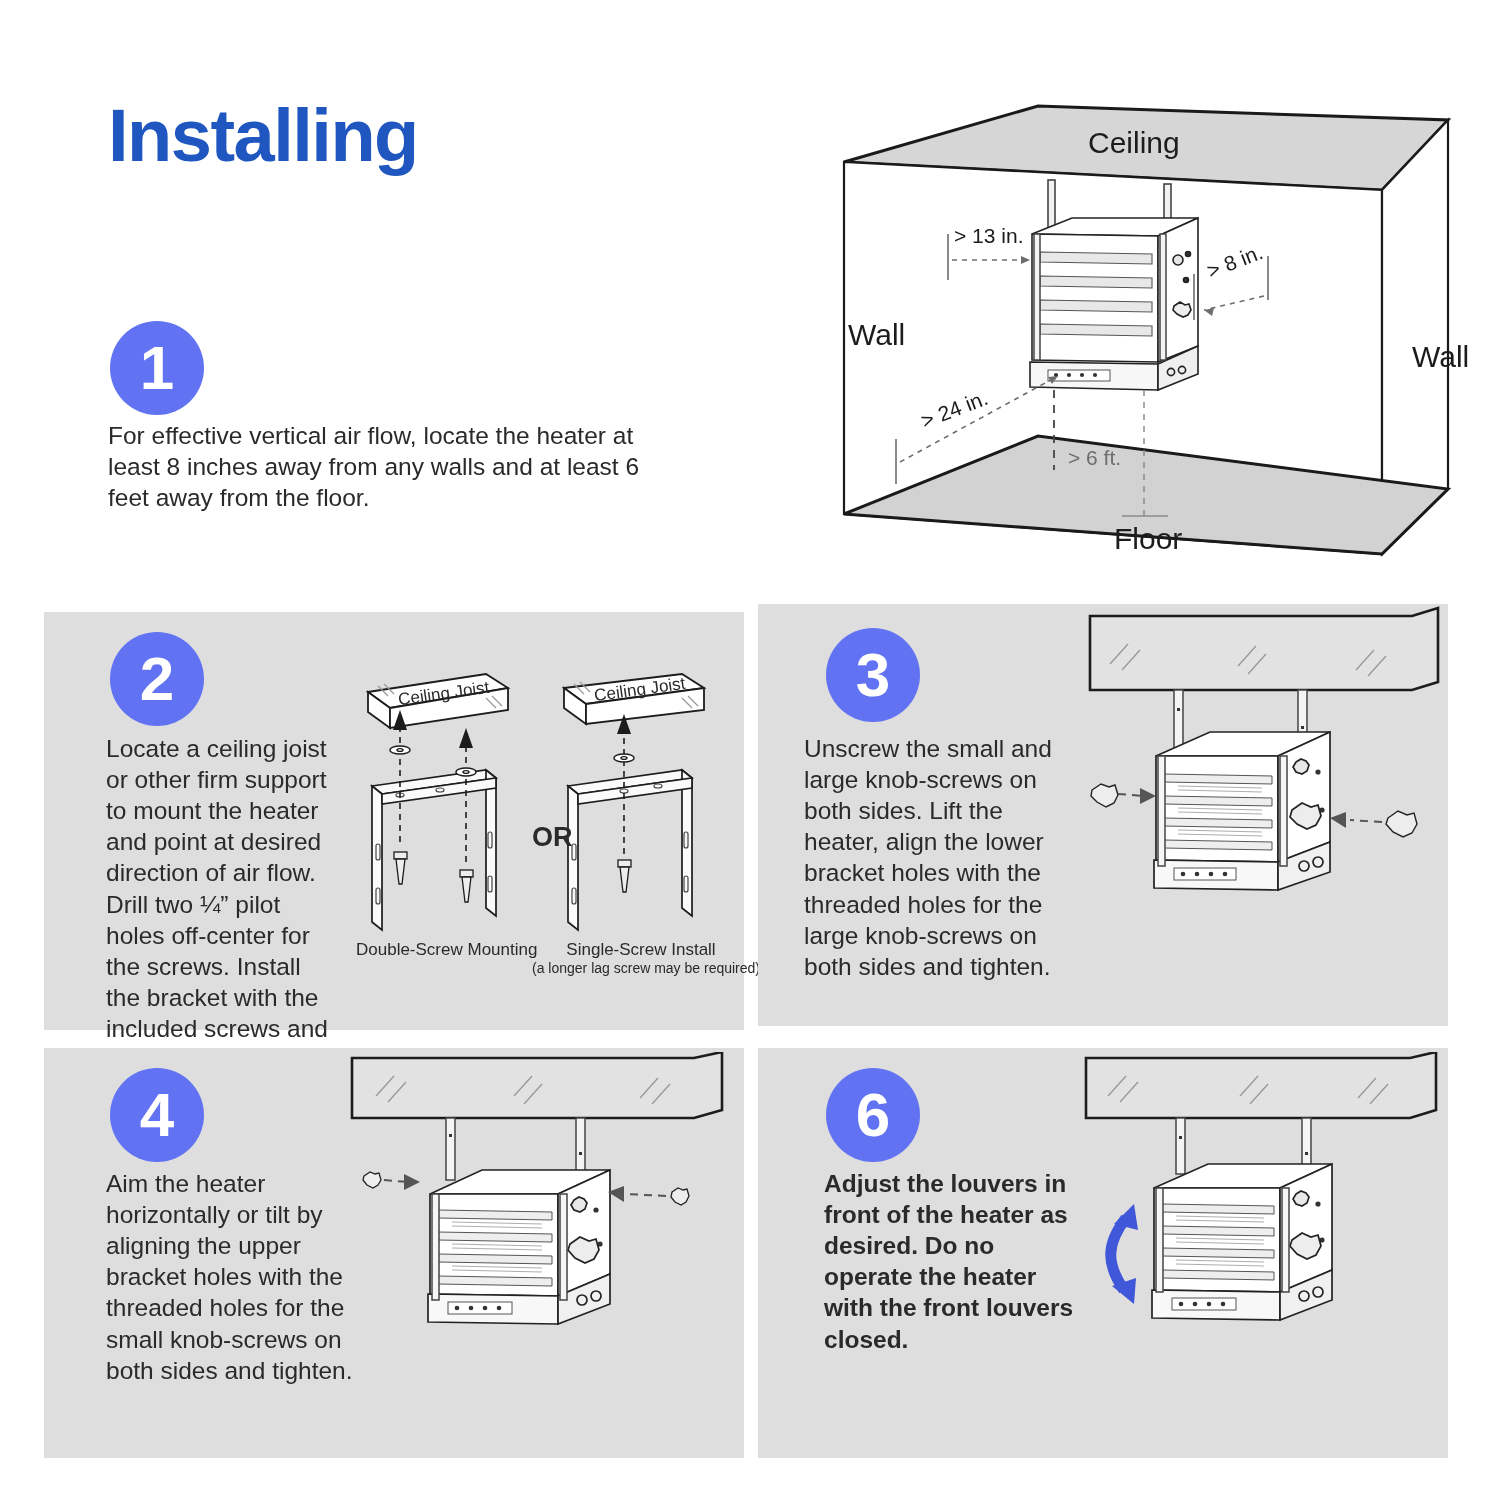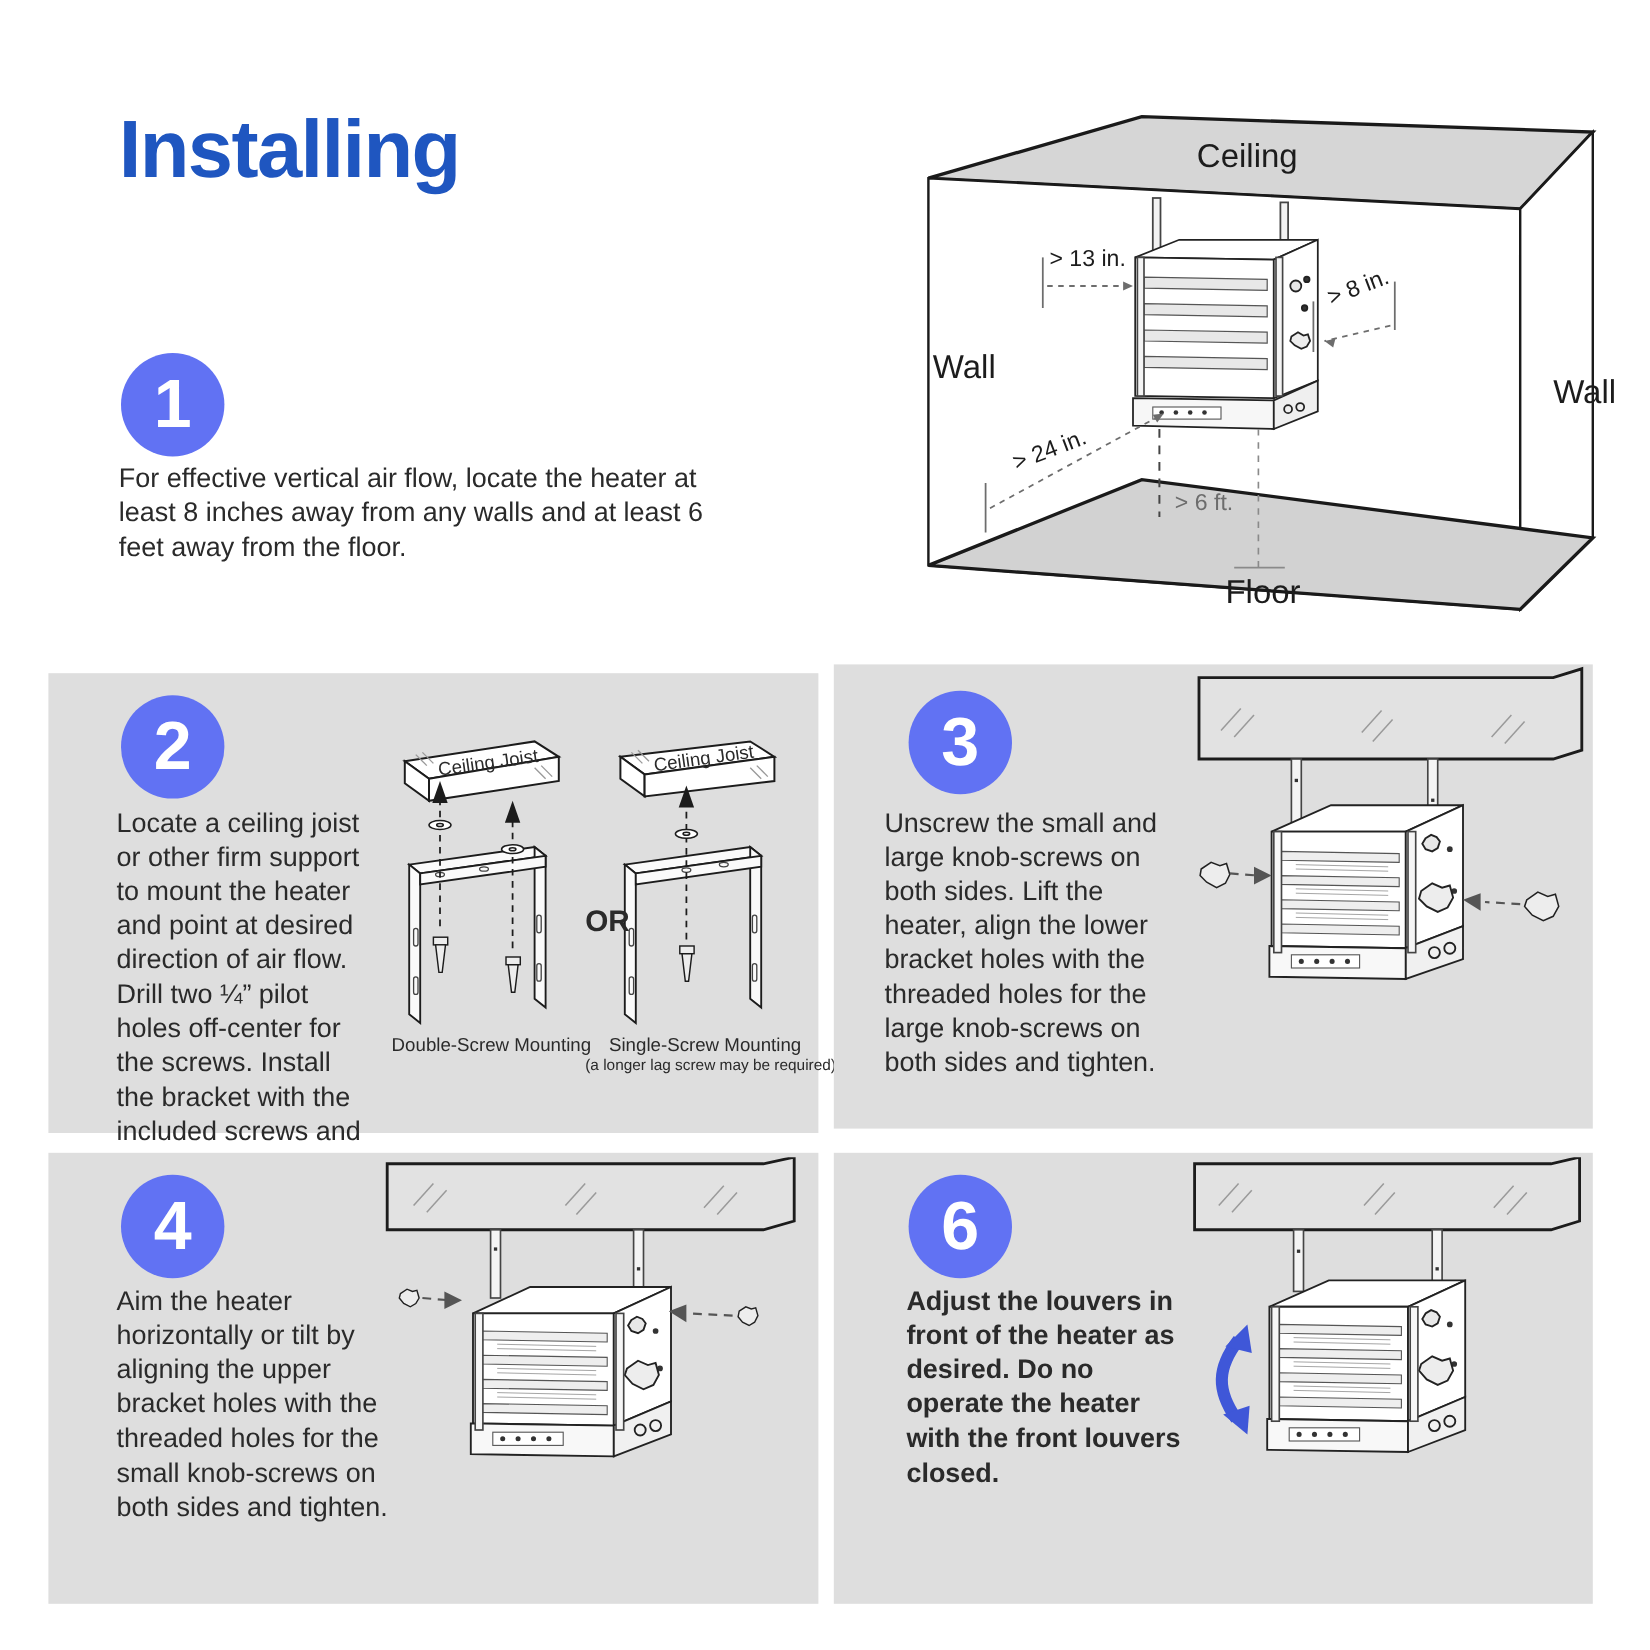--- a/index.html
+++ b/index.html
@@ -273,21 +273,21 @@
     <g stroke="#1c1c1c" stroke-width="1.3" fill="#ededed">
       <rect x="282" y="206" width="13" height="7"></rect>
       <polygon points="284,213 293,213 290,238 287,238"></polygon>
     </g>
   </svg>
 
   <div class="cap" style="left:62px;top:30px;transform:rotate(-8deg);">Ceiling Joist</div>
   <div class="cap" style="left:258px;top:26px;transform:rotate(-8deg);">Ceiling Joist</div>
   <div class="or-label" style="left:168px;top:168px;margin-left:28px;">OR</div>
   <div class="cap" style="left:20px;top:286px;width:180px;">Double-Screw Mounting</div>
-  <div class="cap" style="left:212px;top:286px;width:186px;">Single-Screw Mounting</div>
+  <div class="cap" style="left:212px;top:286px;width:186px;">Single-Screw Install</div>
   <div class="cap small" style="left:196px;top:306px;width:218px;">(a longer lag screw may be required)</div>
 </div>
 
 <div class="panel" id="panel-3"></div>
 <div class="step-badge" style="left:826px;top:628px;">
   <span>3</span>
 </div>
 <div class="step-text" style="left:804px;top:733px;width:252px;">Unscrew the small and large knob-screws on both sides. Lift the heater, align the lower bracket holes with the threaded holes for the large knob-screws on both sides and tighten.</div>
 
 <div class="diagram" style="left:1082px;top:604px;width:366px;height:330px;">

